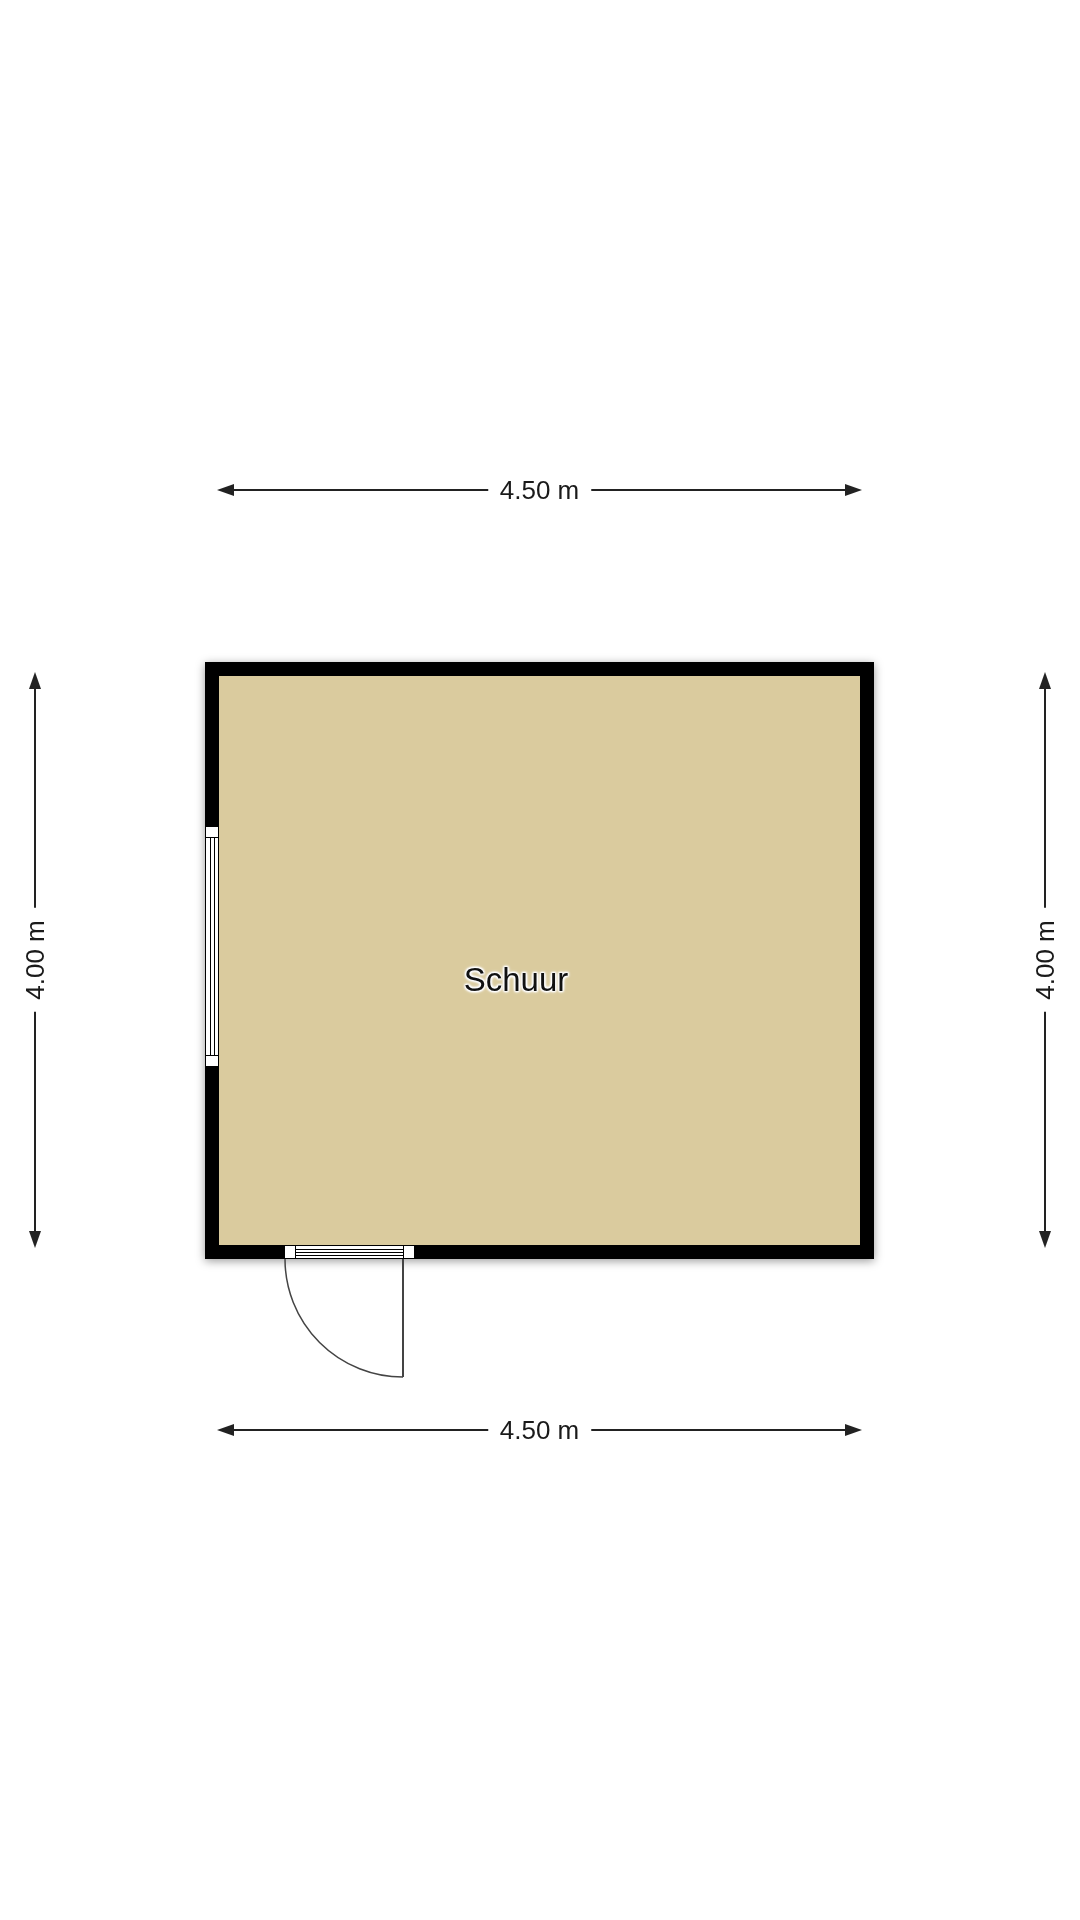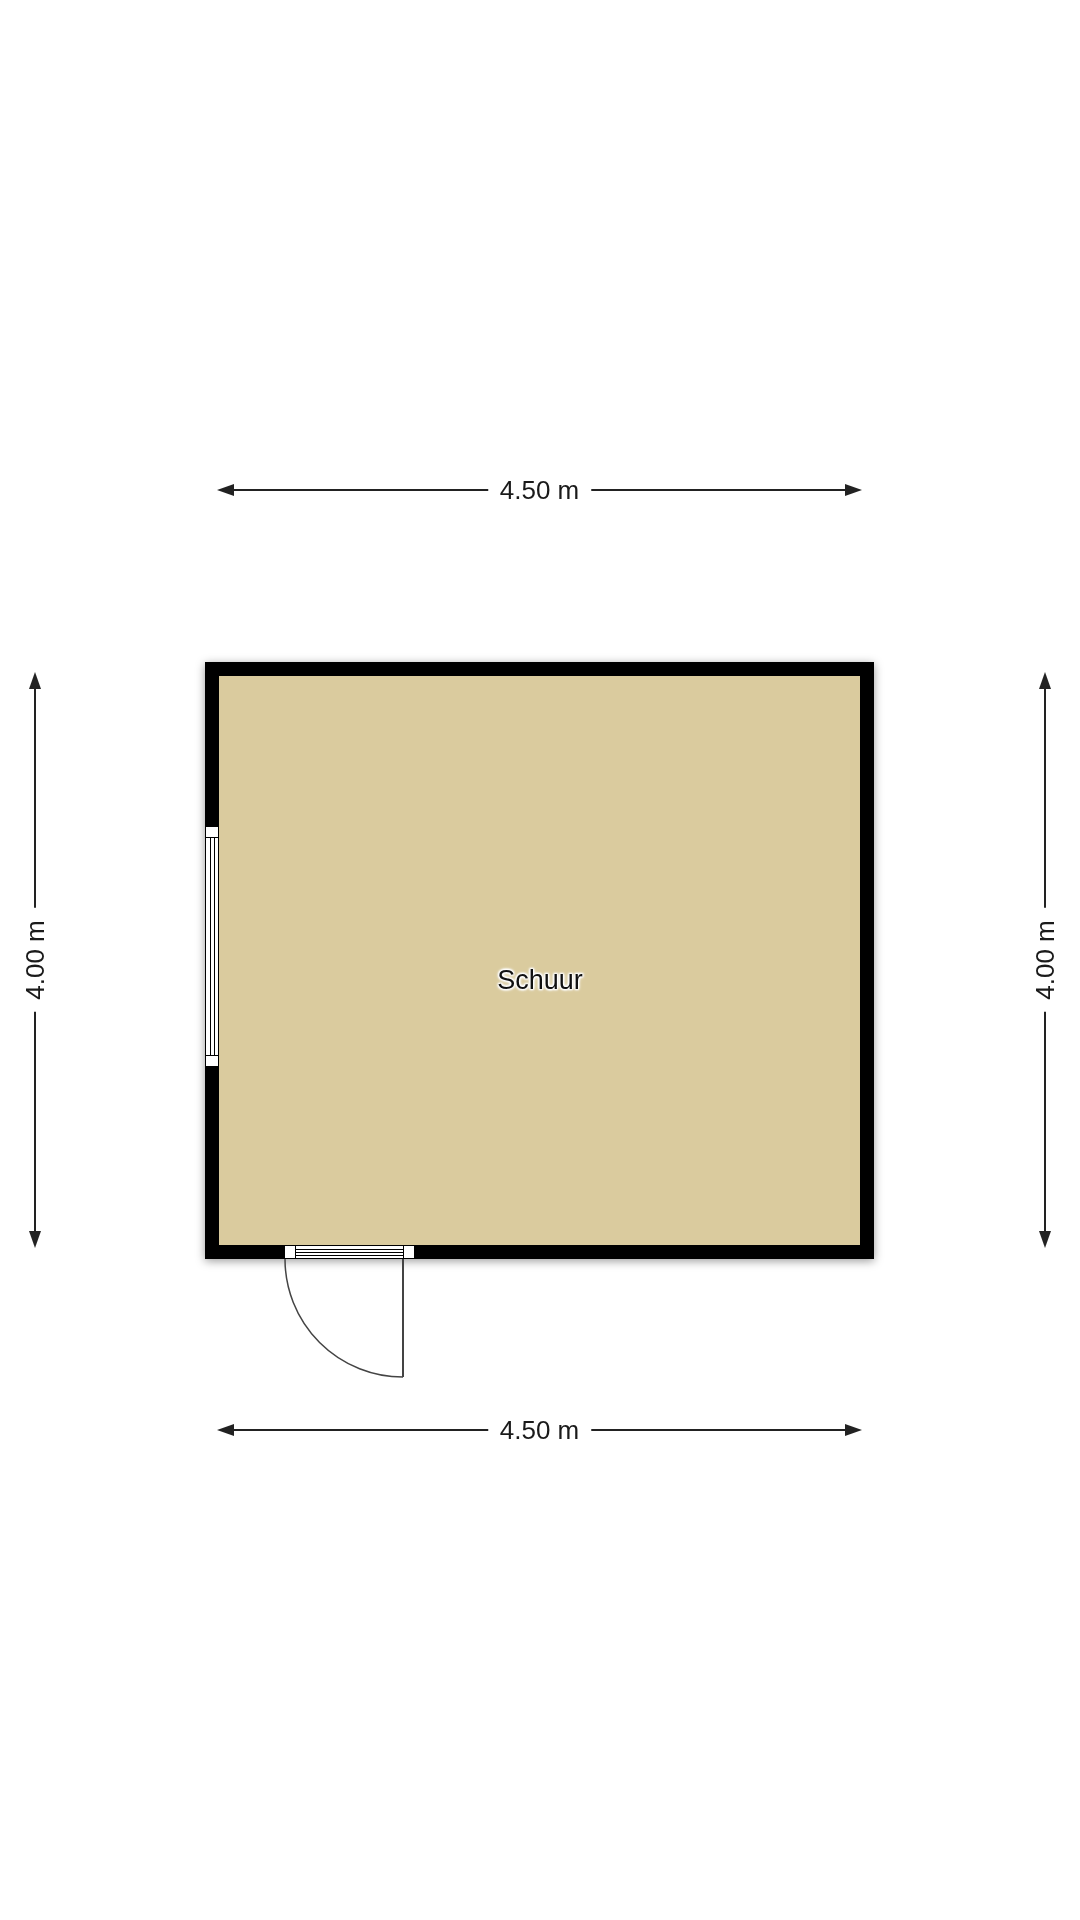--- a/index.html
+++ b/index.html
@@ -18,23 +18,23 @@
     position: absolute;
     left: 205px; top: 662px;
     width: 669px; height: 597px;
     box-sizing: border-box;
     border: 14px solid var(--wall, #000);
     background: var(--floor, #dacb9e);
     box-shadow: 0 2px 9px rgba(0,0,0,0.40);
   }
   .room-label {
     position: absolute;
-    left: 540px; top: 980px;
+    left: 516px; top: 980px;
     transform: translate(-50%, -50%);
-    font-size: 27px;
+    font-size: 33px;
     color: var(--label, #111);
     text-shadow:
       0 0 2px #fff, 0 0 3px #fff, 0 0 4px #fff,
       1px 1px 2px #fff, -1px -1px 2px #fff,
       1px -1px 2px #fff, -1px 1px 2px #fff;
     white-space: nowrap;
   }
 
   
   .window {

